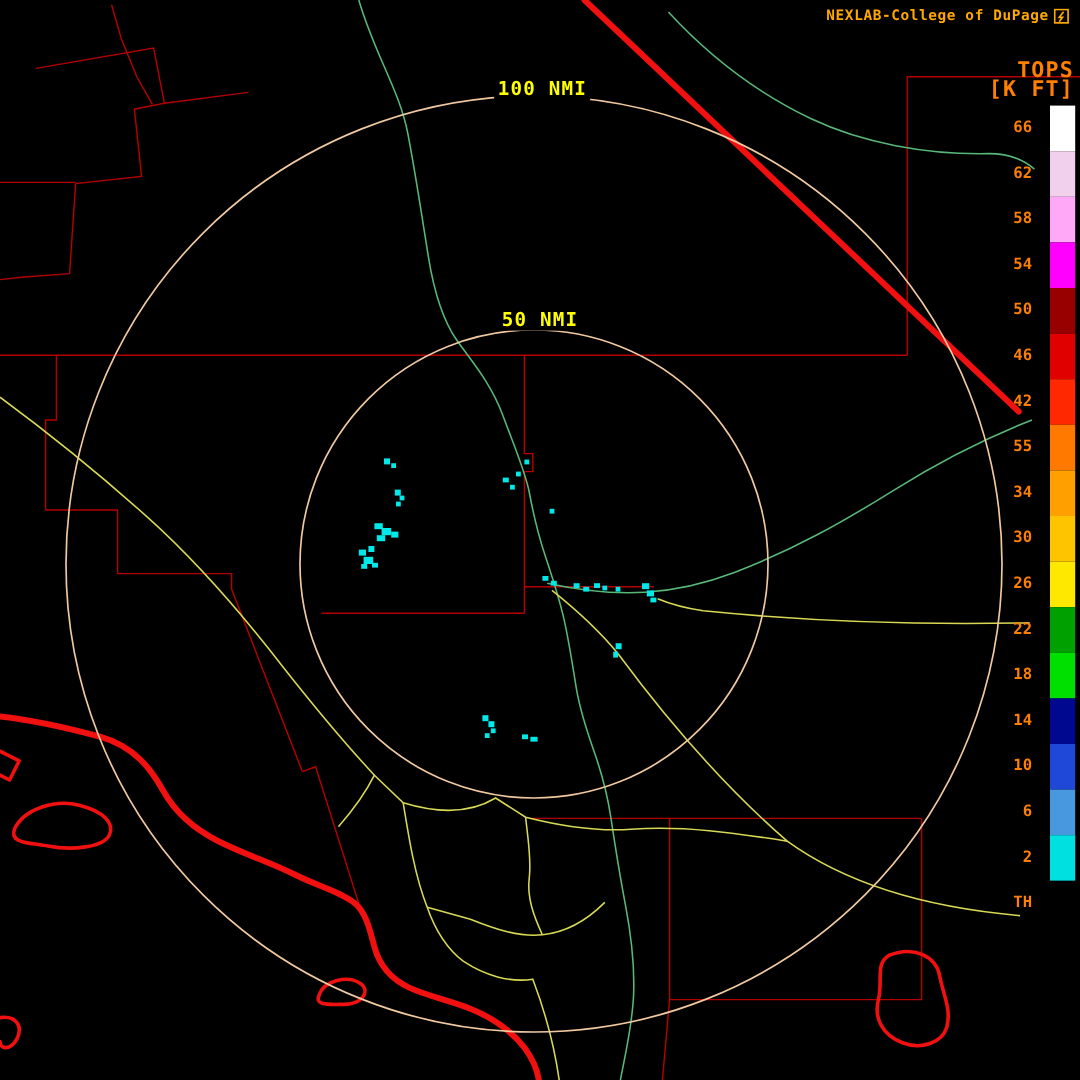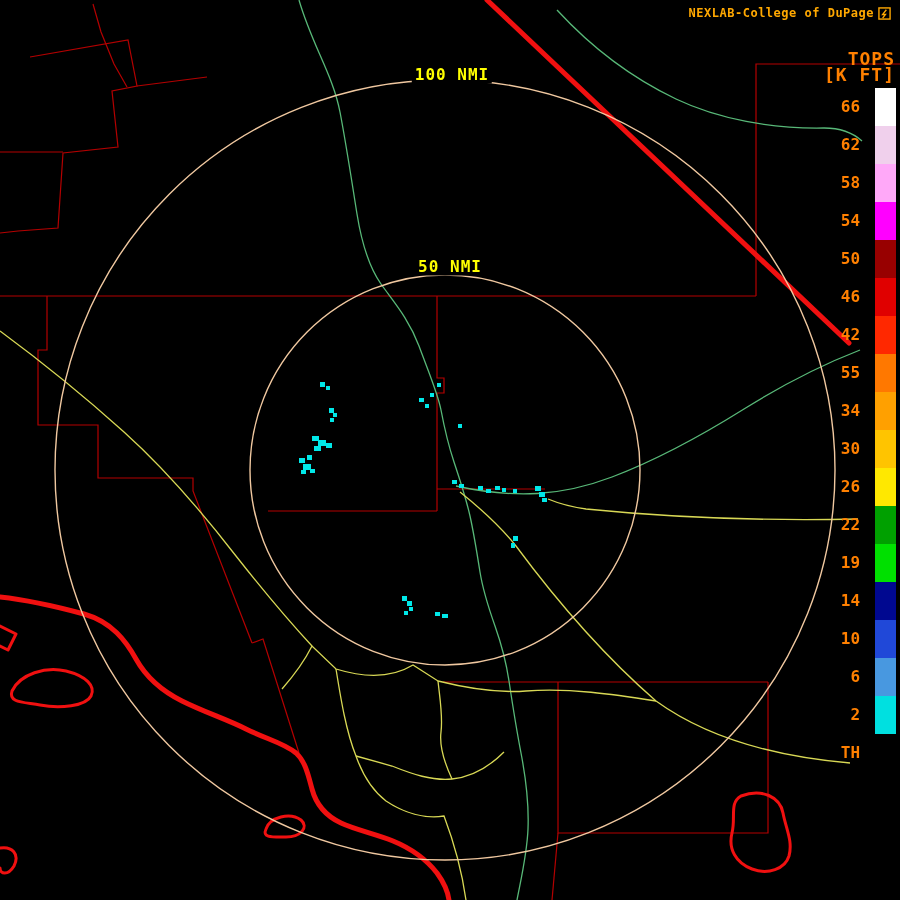--- a/index.html
+++ b/index.html
@@ -20,21 +20,21 @@
   .logo{width:13px;height:13px;display:inline-block;}
 
   .legend-head{position:absolute;right:5px;text-align:right;color:var(--legend-c);
                font-size:18px;font-weight:bold;letter-spacing:1px;}
   #legend-title{top:48px;}
   #legend-unit{top:64px;}
 
   #legend{position:absolute;left:836px;top:88px;width:60px;}
   .legend-row{display:flex;height:38px;align-items:center;}
   .legend-row .tick{width:30px;text-align:right;padding-right:15px;color:var(--legend-c);
-                    font-size:16px;font-weight:bold;line-height:38px;}
+                    font-size:13px;font-weight:bold;line-height:38px;}
   .legend-row .swatch{width:26px;height:38px;}
 
   .ring-label{position:absolute;transform:translate(-50%,-50%);background:#000;padding:0 3px;
               color:var(--ring-label-c);font-size:16px;font-weight:bold;letter-spacing:1px;white-space:nowrap;}
 
   #footer{position:absolute;bottom:4px;left:0;width:100%;text-align:center;color:var(--footer-c);
           font-size:13px;font-weight:bold;letter-spacing:2px;}
 </style>
 </head>
 <body>
@@ -189,21 +189,21 @@
       </div>
       <div class="legend-row">
         <div class="tick">26</div>
         <div class="swatch" style="background: rgb(255, 232, 0);"></div>
       </div>
       <div class="legend-row">
         <div class="tick">22</div>
         <div class="swatch" style="background: rgb(0, 160, 0);"></div>
       </div>
       <div class="legend-row">
-        <div class="tick">19</div>
+        <div class="tick">18</div>
         <div class="swatch" style="background: rgb(0, 224, 0);"></div>
       </div>
       <div class="legend-row">
         <div class="tick">14</div>
         <div class="swatch" style="background: rgb(0, 8, 144);"></div>
       </div>
       <div class="legend-row">
         <div class="tick">10</div>
         <div class="swatch" style="background: rgb(32, 72, 216);"></div>
       </div>

